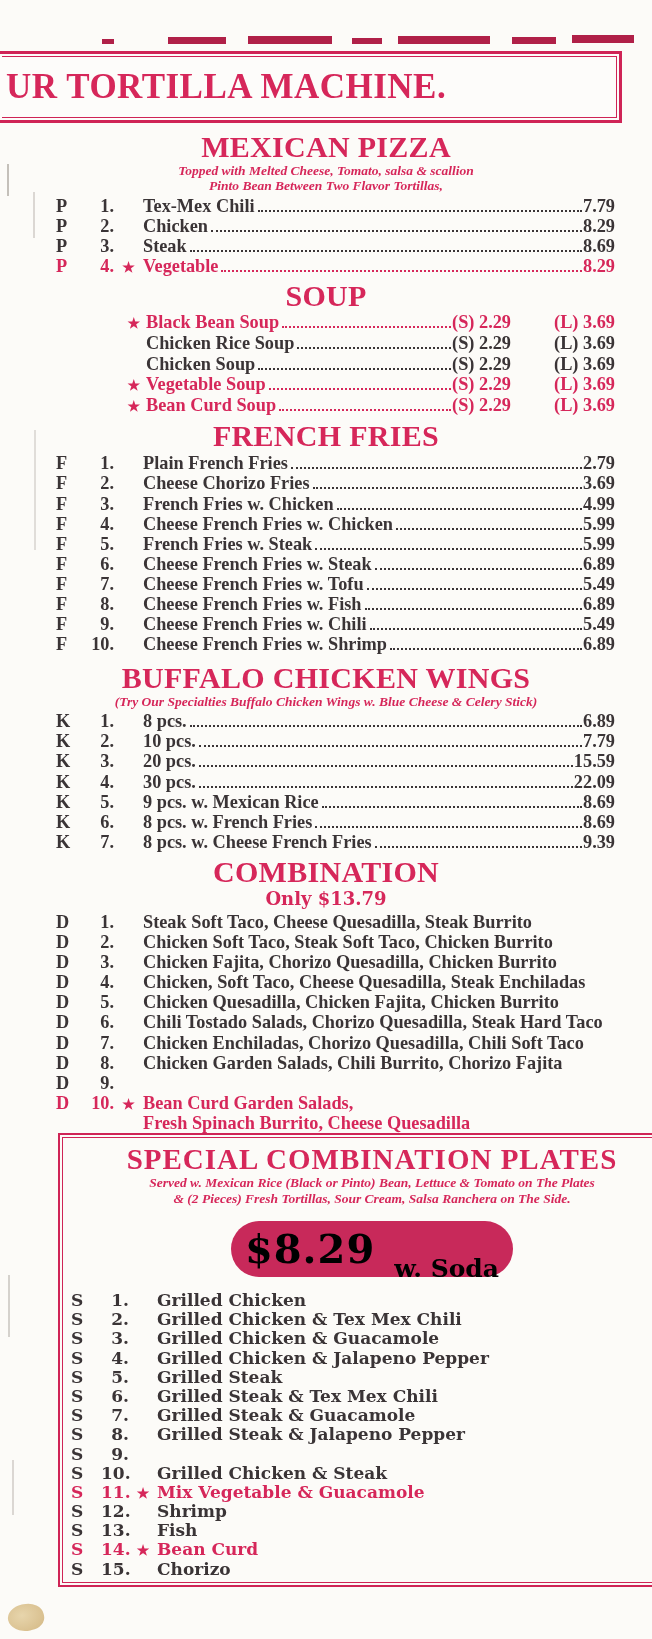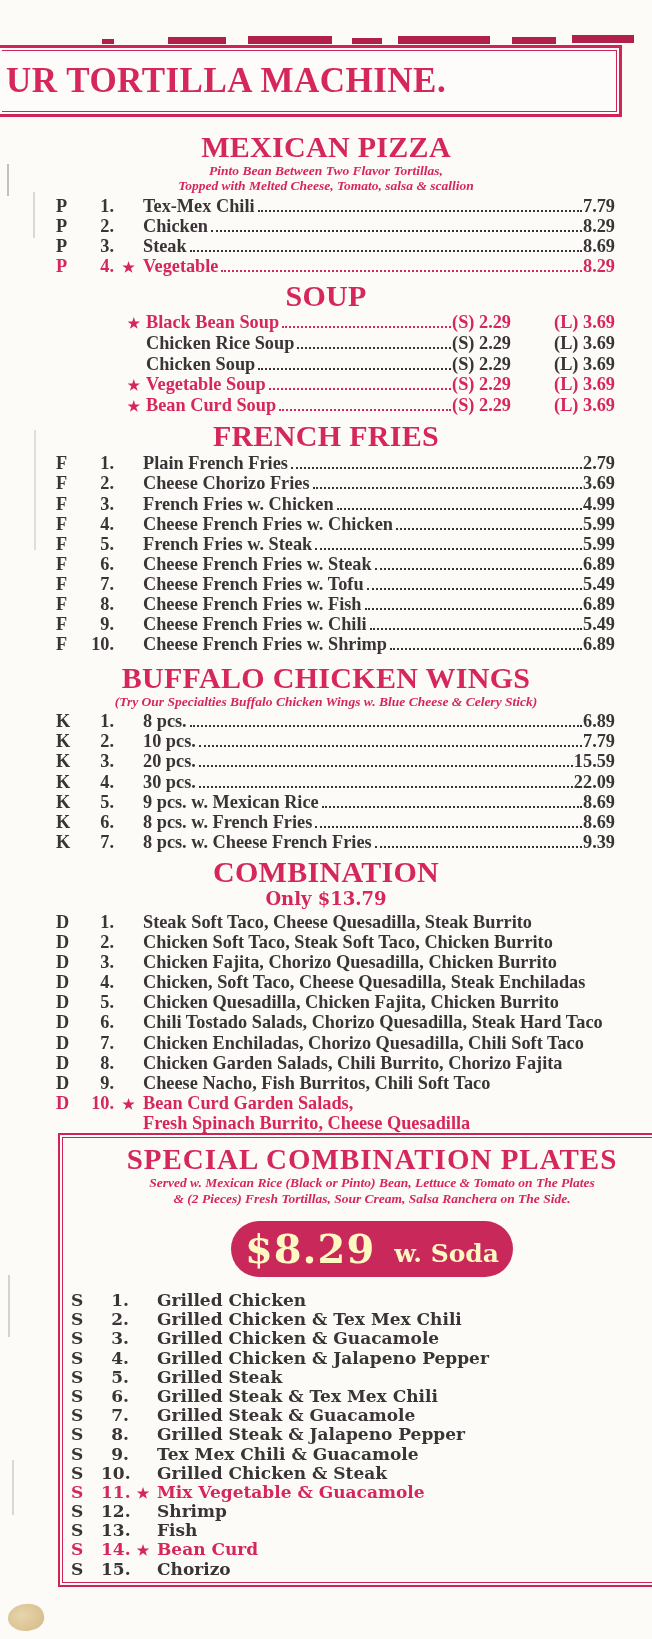--- a/index.html
+++ b/index.html
@@ -15,21 +15,21 @@
   .frag { position:absolute; background:#b02048; }
   .edge-mark { position:absolute; background:#c4c0ba; }
   .smudge {
     position:absolute; left:8px; top:1604px; width:36px; height:27px;
     background:radial-gradient(ellipse at 40% 40%, #e6d3a8, #d2b57f);
     border-radius:55% 60% 50% 65%; opacity:.95; transform:rotate(-12deg);
   }
 
   
   .banner {
-    position:absolute; top:45px; left:0; width:622px; height:72px;
+    position:absolute; top:51px; left:0; width:622px; height:72px;
     border:3px solid #cf2456; border-left:none; background:#fdfcfa;
   }
   .banner-inner {
     position:absolute; inset:2px; border:1.5px solid #cf2456; border-left:none;
     display:flex; align-items:center;
   }
   .banner-title {
     font-size:35px; font-weight:bold; letter-spacing:.5px; padding-left:4px;
     color:#d6275a; white-space:nowrap;
   }
@@ -79,30 +79,30 @@
   
   .special {
     position:absolute; top:1133px; left:58px; width:628px; height:454px;
     border:2.5px solid #cf2456;
   }
   .special-inner { position:absolute; inset:2px; border:1.5px solid #cf2456; }
   .special .sec-title { margin-top:5px; font-size:29px; letter-spacing:1px; }
   .special .sec-sub { font-size:13.5px; line-height:15.5px; }
   .badge {
     width:282px; height:56px; margin:15px auto 0; border-radius:30px;
-    background:#c8295a; color:#fef9c3;
+    background:#c8295a; color:#000000;
     display:flex; align-items:center; justify-content:center; gap:19px;
   }
   .badge-price {
     font-family:"DejaVu Serif", serif; font-weight:bold; font-size:40px;
     letter-spacing:1px; line-height:1;
   }
   .badge-suffix {
     font-family:"DejaVu Serif", serif; font-weight:bold; font-size:25px;
-    line-height:1; position:relative; top:4px;
+    line-height:1; position:relative; top:19px;
   }
   .special .rows { margin-top:13px; }
   .special .row {
     height:19.2px; font-size:17px;
     font-family:"DejaVu Serif", serif;
     padding:0 10px 0 8px;
   }
   .special .c-code { width:30px; }
   .special .c-num { width:28px; }
   .special .c-star { width:28px; }
@@ -132,22 +132,22 @@
 
   <div class="banner">
     <div class="banner-inner">
       <div class="banner-title">UR TORTILLA MACHINE.</div>
     </div>
   </div>
 
   <div id="sections-root">
       <div class="section sec-pizza">
         <div class="sec-title">MEXICAN PIZZA</div>
+        <div class="sec-sub">Topped with Melted Cheese, Tomato, salsa &amp; scallion</div>
         <div class="sec-sub">Pinto Bean Between Two Flavor Tortillas,</div>
-        <div class="sec-sub">Topped with Melted Cheese, Tomato, salsa &amp; scallion</div>
         <div class="rows">
           <div class="row">
             <div class="c-code">P</div>
             <div class="c-num">1.</div>
             <div class="c-star"></div>
             <div class="c-name">Tex-Mex Chili</div>
             <div class="leader"></div>
             <div class="price">7.79</div>
           </div>
           <div class="row">
@@ -417,21 +417,20 @@
           <div class="row">
             <div class="c-code">D</div>
             <div class="c-num">8.</div>
             <div class="c-star"></div>
             <div class="c-name">Chicken Garden Salads, Chili Burrito, Chorizo Fajita</div>
           </div>
           <div class="row">
             <div class="c-code">D</div>
             <div class="c-num">9.</div>
             <div class="c-star"></div>
-            <div class="c-name">Cheese Nacho, Fish Burritos, Chili Soft Taco</div>
           </div>
           <div class="row hl">
             <div class="c-code">D</div>
             <div class="c-num">10.</div>
             <div class="c-star">★</div>
             <div class="c-name">Bean Curd Garden Salads,</div>
           </div>
           <div class="row cont hl">
             <div class="c-code"></div>
             <div class="c-num"></div>
@@ -497,21 +496,20 @@
           <div class="row">
             <div class="c-code">S</div>
             <div class="c-num">8.</div>
             <div class="c-star"></div>
             <div class="c-name">Grilled Steak &amp; Jalapeno Pepper</div>
           </div>
           <div class="row">
             <div class="c-code">S</div>
             <div class="c-num">9.</div>
             <div class="c-star"></div>
-            <div class="c-name">Tex Mex Chili &amp; Guacamole</div>
           </div>
           <div class="row">
             <div class="c-code">S</div>
             <div class="c-num">10.</div>
             <div class="c-star"></div>
             <div class="c-name">Grilled Chicken &amp; Steak</div>
           </div>
           <div class="row hl">
             <div class="c-code">S</div>
             <div class="c-num">11.</div>

